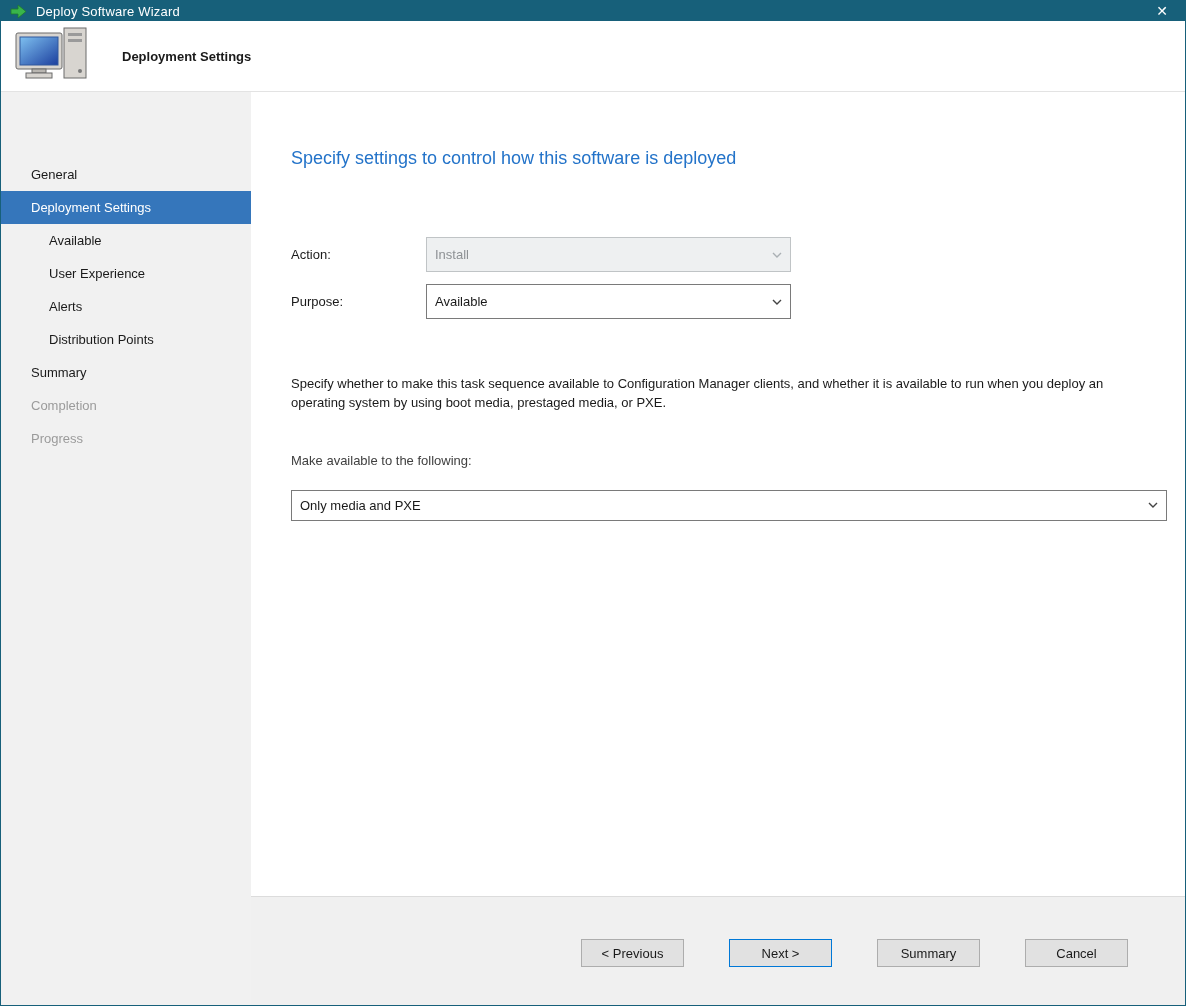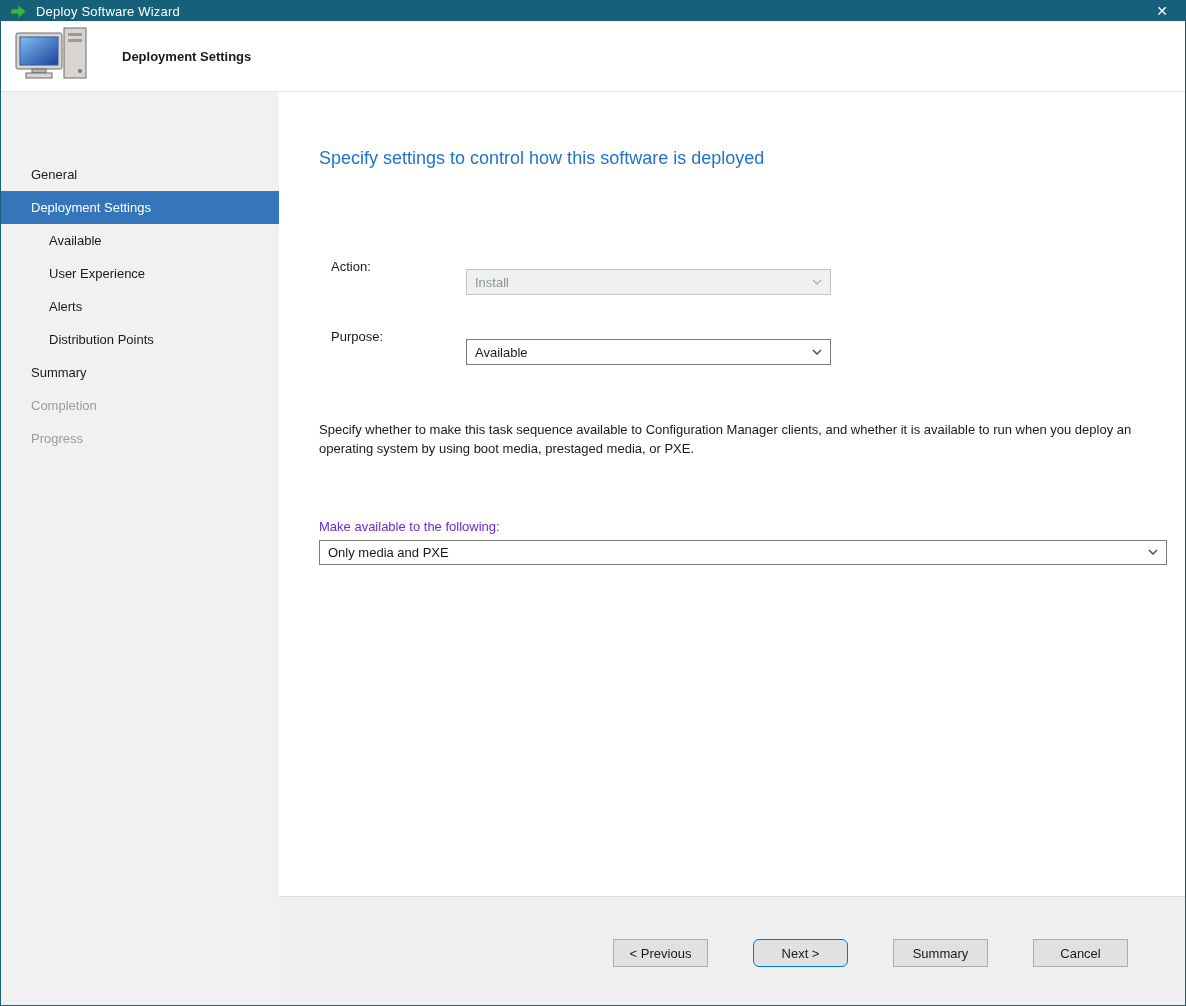--- a/index.html
+++ b/index.html
@@ -18,51 +18,51 @@
                justify-content:center; font-size:14px; cursor:pointer; }
 
   
   .header { height:71px; background:#fff; display:flex; align-items:center;
             padding-left:13px; border-bottom:1px solid #e3e3e3; flex:0 0 auto; }
   .computer-icon { width:80px; display:flex; align-items:center; }
   .header-title { font-size:13px; font-weight:bold; color:#1a1a1a; margin-left:28px; }
 
   
   .body { flex:1; display:flex; min-height:0; }
-  .sidebar { width:278px; background:#f1f1f1; padding-top:66px; flex:0 0 auto; }
+  .sidebar { width:250px; background:#f1f1f1; padding-top:66px; flex:0 0 auto; }
   .nav-item { height:33px; display:flex; align-items:center; padding-left:30px;
               font-size:13px; color:#1a1a1a; cursor:pointer; }
   .nav-item.indent { padding-left:48px; }
   .nav-item.selected { background:var(--sidebar-selected,#3576bb); color:#fff; }
   .nav-item.disabled { color:#9b9b9b; cursor:default; }
 
   .right-pane { flex:1; display:flex; flex-direction:column; min-width:0;gap:16px; }
   .content { flex:1; background:#fff; padding:56px 18px 0 40px; overflow:hidden; }
   .content-heading { font-size:18px; font-weight:400; color:var(--heading,#2373c9); }
 
   .form-grid { margin-top:68px; }
   .form-row { display:flex; align-items:center; margin-bottom:12px; }
-  .form-label { width:135px; font-size:13px; color:#1a1a1a;margin-left:12px; }
-  .combo { width:365px; height:26px; border:1px solid #7a7a7a; background:#fff;
+  .form-label { width:135px; font-size:13px; color:#1a1a1a; }
+  .combo { width:365px; height:35px; border:1px solid #7a7a7a; background:#fff;
            display:flex; align-items:center; justify-content:space-between;
-           padding:0 8px; font-size:13px; color:#1a1a1a; cursor:default;margin-top:32px; }
+           padding:0 8px; font-size:13px; color:#1a1a1a; cursor:default; }
   .combo.disabled { background:#eef0f1; border-color:#c0c4c6; color:#8d9194; }
   .combo .chev { display:flex; align-items:center; }
 
   .description { margin-top:56px; font-size:13px; color:#1a1a1a; max-width:855px; line-height:1.45; }
-  .make-label { margin-top:60px; font-size:13px; color:#6d28d9; }
-  .combo.wide { width:100%; max-width:878px; margin-top:6px; height:25px;justify-content:space-between; }
+  .make-label { margin-top:40px; font-size:13px; color:#404040; }
+  .combo.wide { width:100%; max-width:878px; margin-top:22px; height:31px;justify-content:space-between; }
 
   
   .footer { height:109px; background:#f0f0f0; border-top:1px solid #dcdcdc;
             display:flex; align-items:flex-start; justify-content:flex-end;
             gap:45px; padding:42px 57px 0 0; flex:0 0 auto; }
-  .btn { width:95px; height:28px; background:#e1e1e1; border:1px solid #adadad;
+  .btn { width:103px; height:28px; background:#e1e1e1; border:1px solid #adadad;
          font-family:inherit; font-size:13px; color:#1a1a1a; cursor:pointer; }
-  .btn.default { border-color:#0078d7;border-radius:6px; }
+  .btn.default { border-color:#0078d7; }
 </style>
 </head>
 <body>
 
 <div class="window">
 
   <div class="titlebar">
     <span class="title-icon">
       <svg width="17" height="17" viewBox="0 0 17 17">
         <polygon points="1,6 8,6 8,2 16,8.5 8,15 8,11 1,11" fill="#39b54a" stroke="#1f7a2d" stroke-width="0.8"></polygon>

